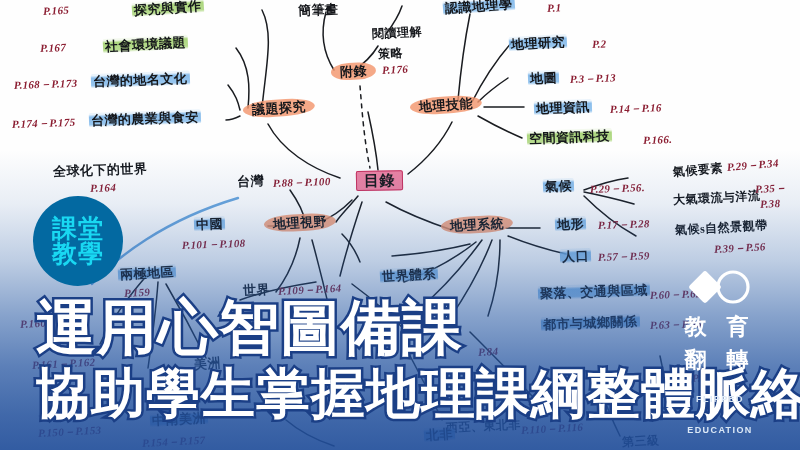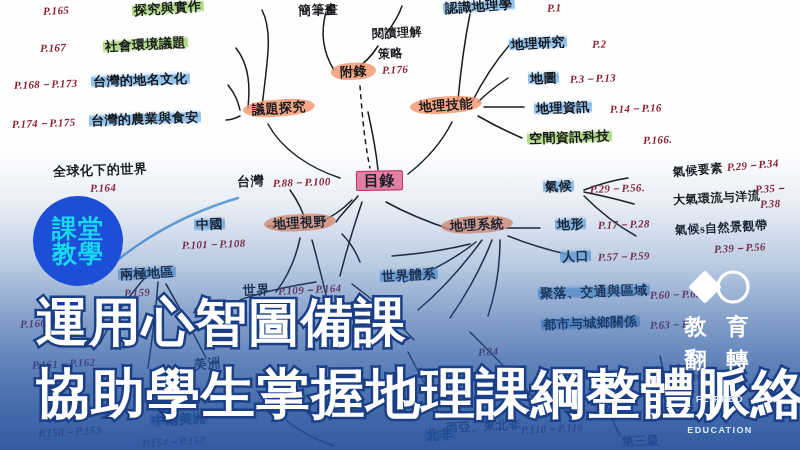--- a/index.html
+++ b/index.html
@@ -42,38 +42,38 @@
       rgba(38,88,163,.55) 55%,
       rgba(36,84,160,.74) 72%,
       rgba(34,80,156,.86) 88%,
       rgba(33,78,154,.92) 100%);
     pointer-events:none;
   }
 
   
   #badge{
     position:absolute;left:33px;top:196px;width:90px;height:90px;
-    border-radius:50%;background:#1d4ed8;
+    border-radius:50%;background:#0369a1;
     display:flex;flex-direction:column;align-items:center;justify-content:center;
     line-height:1.02;
   }
   #badge span{
     color:#19d8f2;font-size:25px;font-weight:700;letter-spacing:1px;
     font-family:"Liberation Sans","DejaVu Sans",sans-serif;
   }
 
   
   .hl-line{
     position:absolute;left:36px;white-space:nowrap;
     font-family:"Liberation Sans","DejaVu Sans",sans-serif;
     font-weight:700;color:#ffffff;letter-spacing:1px;
     -webkit-text-stroke:5px #1b3f86;
     paint-order:stroke fill;
   }
-  #head1{top:288px;font-size:52px;}
+  #head1{top:288px;font-size:60px;}
   #head2{top:358px;font-size:54px;}
 
   
   #logo{position:absolute;right:16px;bottom:14px;width:128px;text-align:center;}
   #logo .mark{height:42px;display:flex;align-items:center;justify-content:center;}
   #logo .cn{
     color:#fff;font-size:22px;font-weight:700;letter-spacing:7px;
     margin-top:6px;line-height:1.22;
     font-family:"Liberation Sans","DejaVu Sans",sans-serif;
   }

